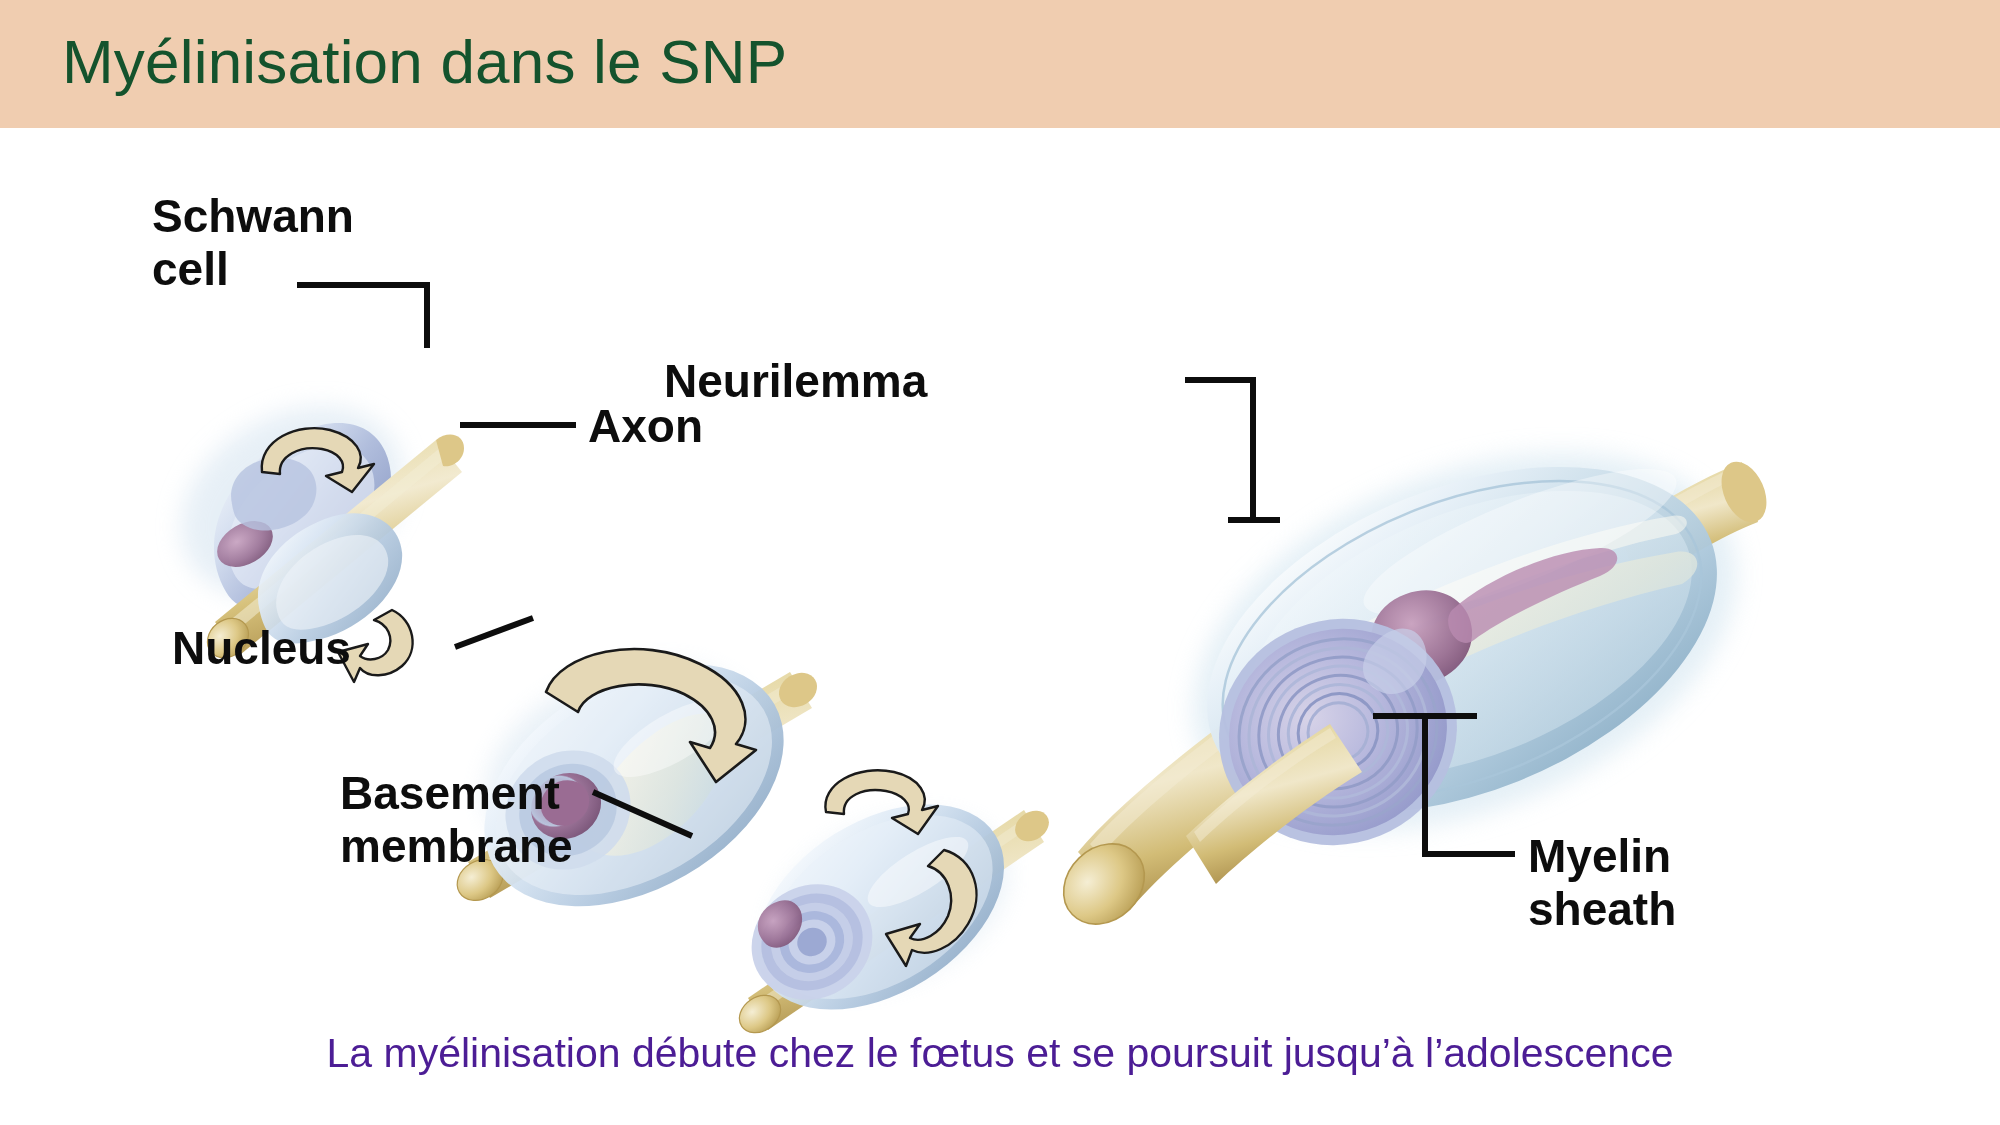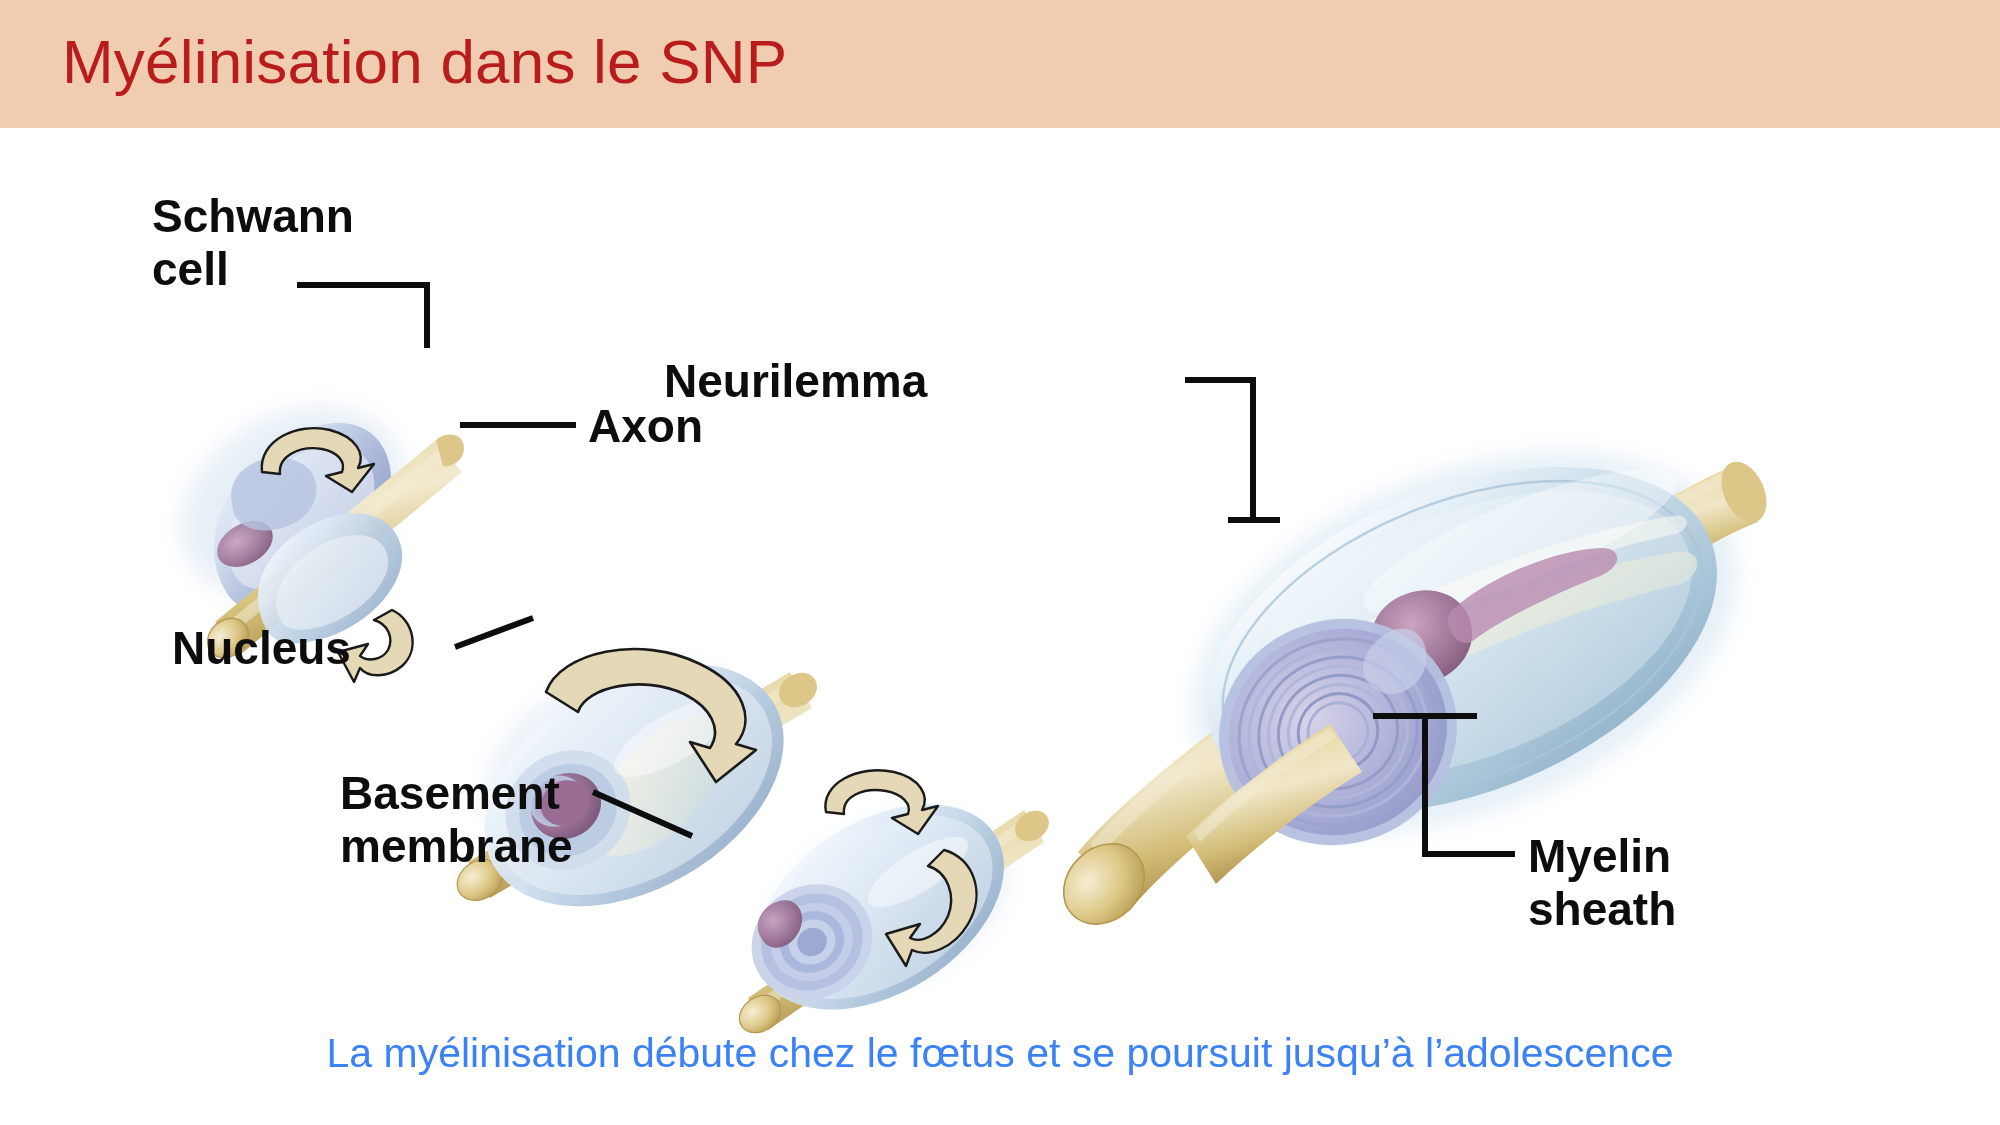--- a/index.html
+++ b/index.html
@@ -24,21 +24,21 @@
     height: 128px;
     background: #f0cdb0;
   }
   #slide-title {
     position: absolute;
     left: 62px;
     top: 26px;
     font-family: "Liberation Sans", sans-serif;
     font-size: 62px;
     font-weight: 400;
-    color: #b91c1c;
+    color: #14532d;
     letter-spacing: 0.2px;
     white-space: nowrap;
   }
 
   
   #figure {
     position: absolute;
     left: 0;
     top: 128px;
     width: 2000px;
@@ -52,21 +52,21 @@
   
   #caption {
     position: absolute;
     left: 0;
     top: 1030px;
     width: 2000px;
     text-align: center;
     font-family: "Liberation Sans", sans-serif;
     font-size: 41px;
     font-weight: 400;
-    color: #3b82f6;
+    color: #4c1d95;
     white-space: nowrap;
   }
   #caption span { display: inline-block; }
 </style>
 </head>
 <body>
 
 <div id="title-bar">
   <div id="slide-title">Myélinisation dans le SNP</div>
 </div>

